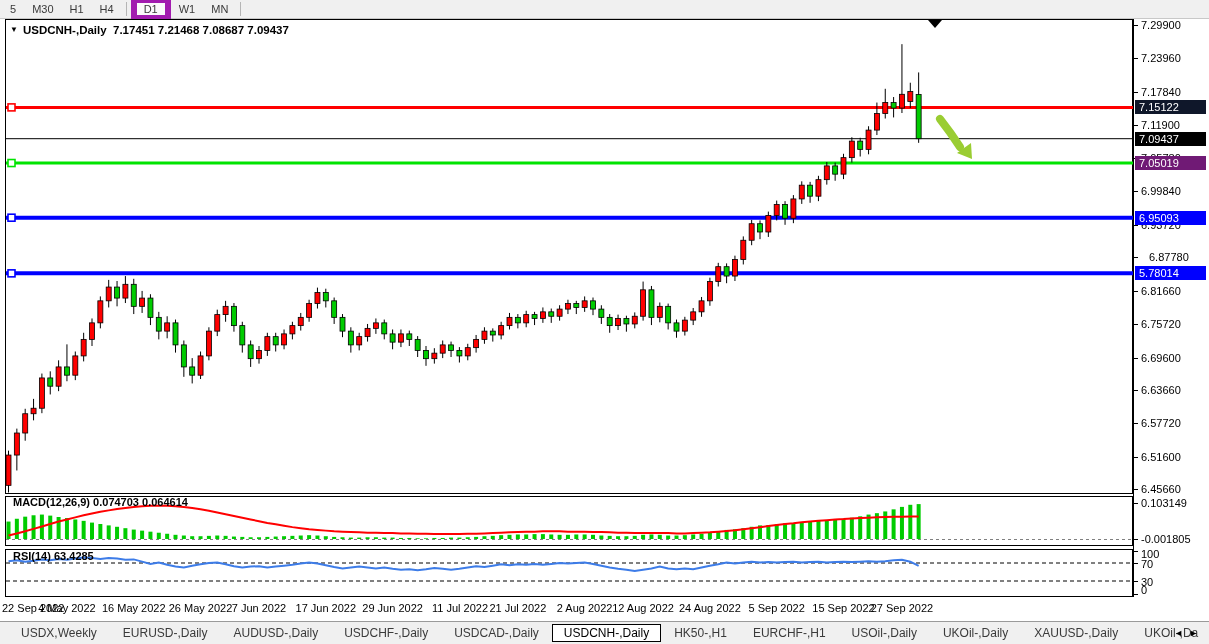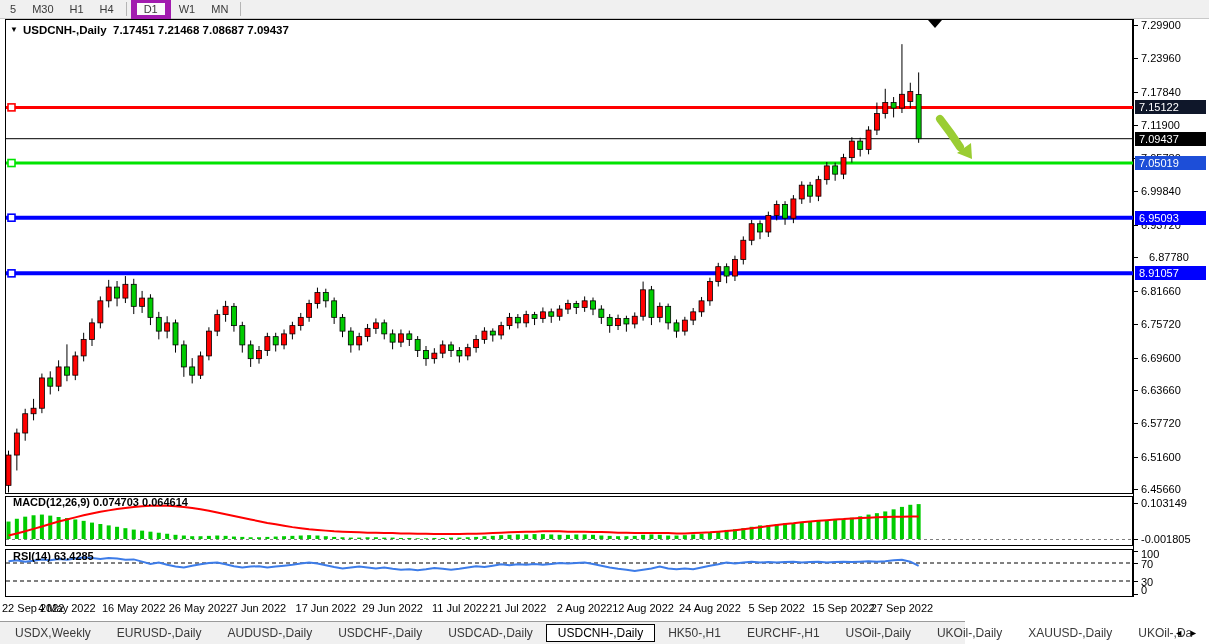--- a/index.html
+++ b/index.html
@@ -8,21 +8,21 @@
   .tf{font-size:11px;color:#3a3a3a;padding:1px 8px;white-space:nowrap}
   .tf.active{background:#fbfbfb;border:6px solid #a21caf;padding:0 7px}
   .tfsep{width:1px;height:14px;background:#b5b5b5;margin:0 4px}
   #chart-svg{position:absolute;left:0;top:0}
   #title{position:absolute;left:10px;top:24px;font-size:11.5px;font-weight:bold;color:#000;white-space:nowrap}
   #title .tri{font-size:8px;vertical-align:2px;margin-right:5px}
   .indlabel{position:absolute;left:13px;font-size:11px;font-weight:bold;color:#000;white-space:nowrap}
   .alab{position:absolute;left:1141px;font-size:11px;color:#000;white-space:nowrap}
   .tag{position:absolute;left:1135px;width:71px;height:14px;font-size:11px;line-height:14px;color:#fff;padding-left:4px;box-sizing:border-box;white-space:nowrap}
   .datelab{position:absolute;top:602px;font-size:11px;color:#000;width:92px;text-align:center;white-space:nowrap}
-  #tabbar{position:absolute;left:0;top:621px;width:965px;height:23px;background:#f0f0f0;border-top:1px solid #9a9a9a;display:flex;align-items:center;box-sizing:border-box;padding-left:2px}
+  #tabbar{position:absolute;left:0;top:621px;width:1209px;height:23px;background:#f0f0f0;border-top:1px solid #9a9a9a;display:flex;align-items:center;box-sizing:border-box;padding-left:8px}
   .tab{font-size:12px;color:#3a3a3a;padding:2px 13px;white-space:nowrap}
   .tab.active{background:#fff;border:1px solid #000;color:#000;padding:1px 11px}
   .tabsep{width:1px;height:13px;background:#a8a8a8}
   #tabscroll{position:absolute;right:5px;top:628px;font-size:9px;color:#000;letter-spacing:6px;white-space:nowrap}
 </style>
 </head>
 <body>
 
 <div id="toolbar">
     <div class="tf">5</div>
@@ -443,23 +443,23 @@
     <div class="alab" style="top: 450.754px;">6.51600</div>
     <div class="alab" style="top: 483.471px;">6.45660</div>
     <div class="alab" style="top: 496.501px;">0.103149</div>
     <div class="alab" style="top: 533.13px;">-0.001805</div>
     <div class="alab" style="top: 548px;">100</div>
     <div class="alab" style="top: 557.5px;">70</div>
     <div class="alab" style="top: 575.5px;">30</div>
     <div class="alab" style="top: 584px;">0</div>
     <div class="tag" style="top: 100.389px; background: #0f172a; color: rgb(255, 255, 255);">7.15122</div>
     <div class="tag" style="top: 131.701px; background: rgb(0, 0, 0); color: rgb(255, 255, 255);">7.09437</div>
-    <div class="tag" style="top: 156.034px; background: #1d4ed8; color: rgb(255, 255, 255);">7.05019</div>
+    <div class="tag" style="top: 156.034px; background: #701a75; color: rgb(255, 255, 255);">7.05019</div>
     <div class="tag" style="top: 210.704px; background: rgb(0, 0, 255); color: rgb(255, 255, 255);">6.95093</div>
-    <div class="tag" style="top: 266.35px; background: rgb(0, 0, 255); color: rgb(255, 255, 255);">8.91057</div>
+    <div class="tag" style="top: 266.35px; background: rgb(0, 0, 255); color: rgb(255, 255, 255);">5.78014</div>
     <div class="datelab" style="left: 2px; text-align: left;">22 Sep 2022</div>
     <div class="datelab" style="left: 20.95px;">4 May 2022</div>
     <div class="datelab" style="left: 87.75px;">16 May 2022</div>
     <div class="datelab" style="left: 154.55px;">26 May 2022</div>
     <div class="datelab" style="left: 213px;">7 Jun 2022</div>
     <div class="datelab" style="left: 279.8px;">17 Jun 2022</div>
     <div class="datelab" style="left: 346.6px;">29 Jun 2022</div>
     <div class="datelab" style="left: 402px; padding-left: 12px;">11 Jul 2022</div>
     <div class="datelab" style="left: 471.85px;">21 Jul 2022</div>
     <div class="datelab" style="left: 538.65px;">2 Aug 2022</div>

